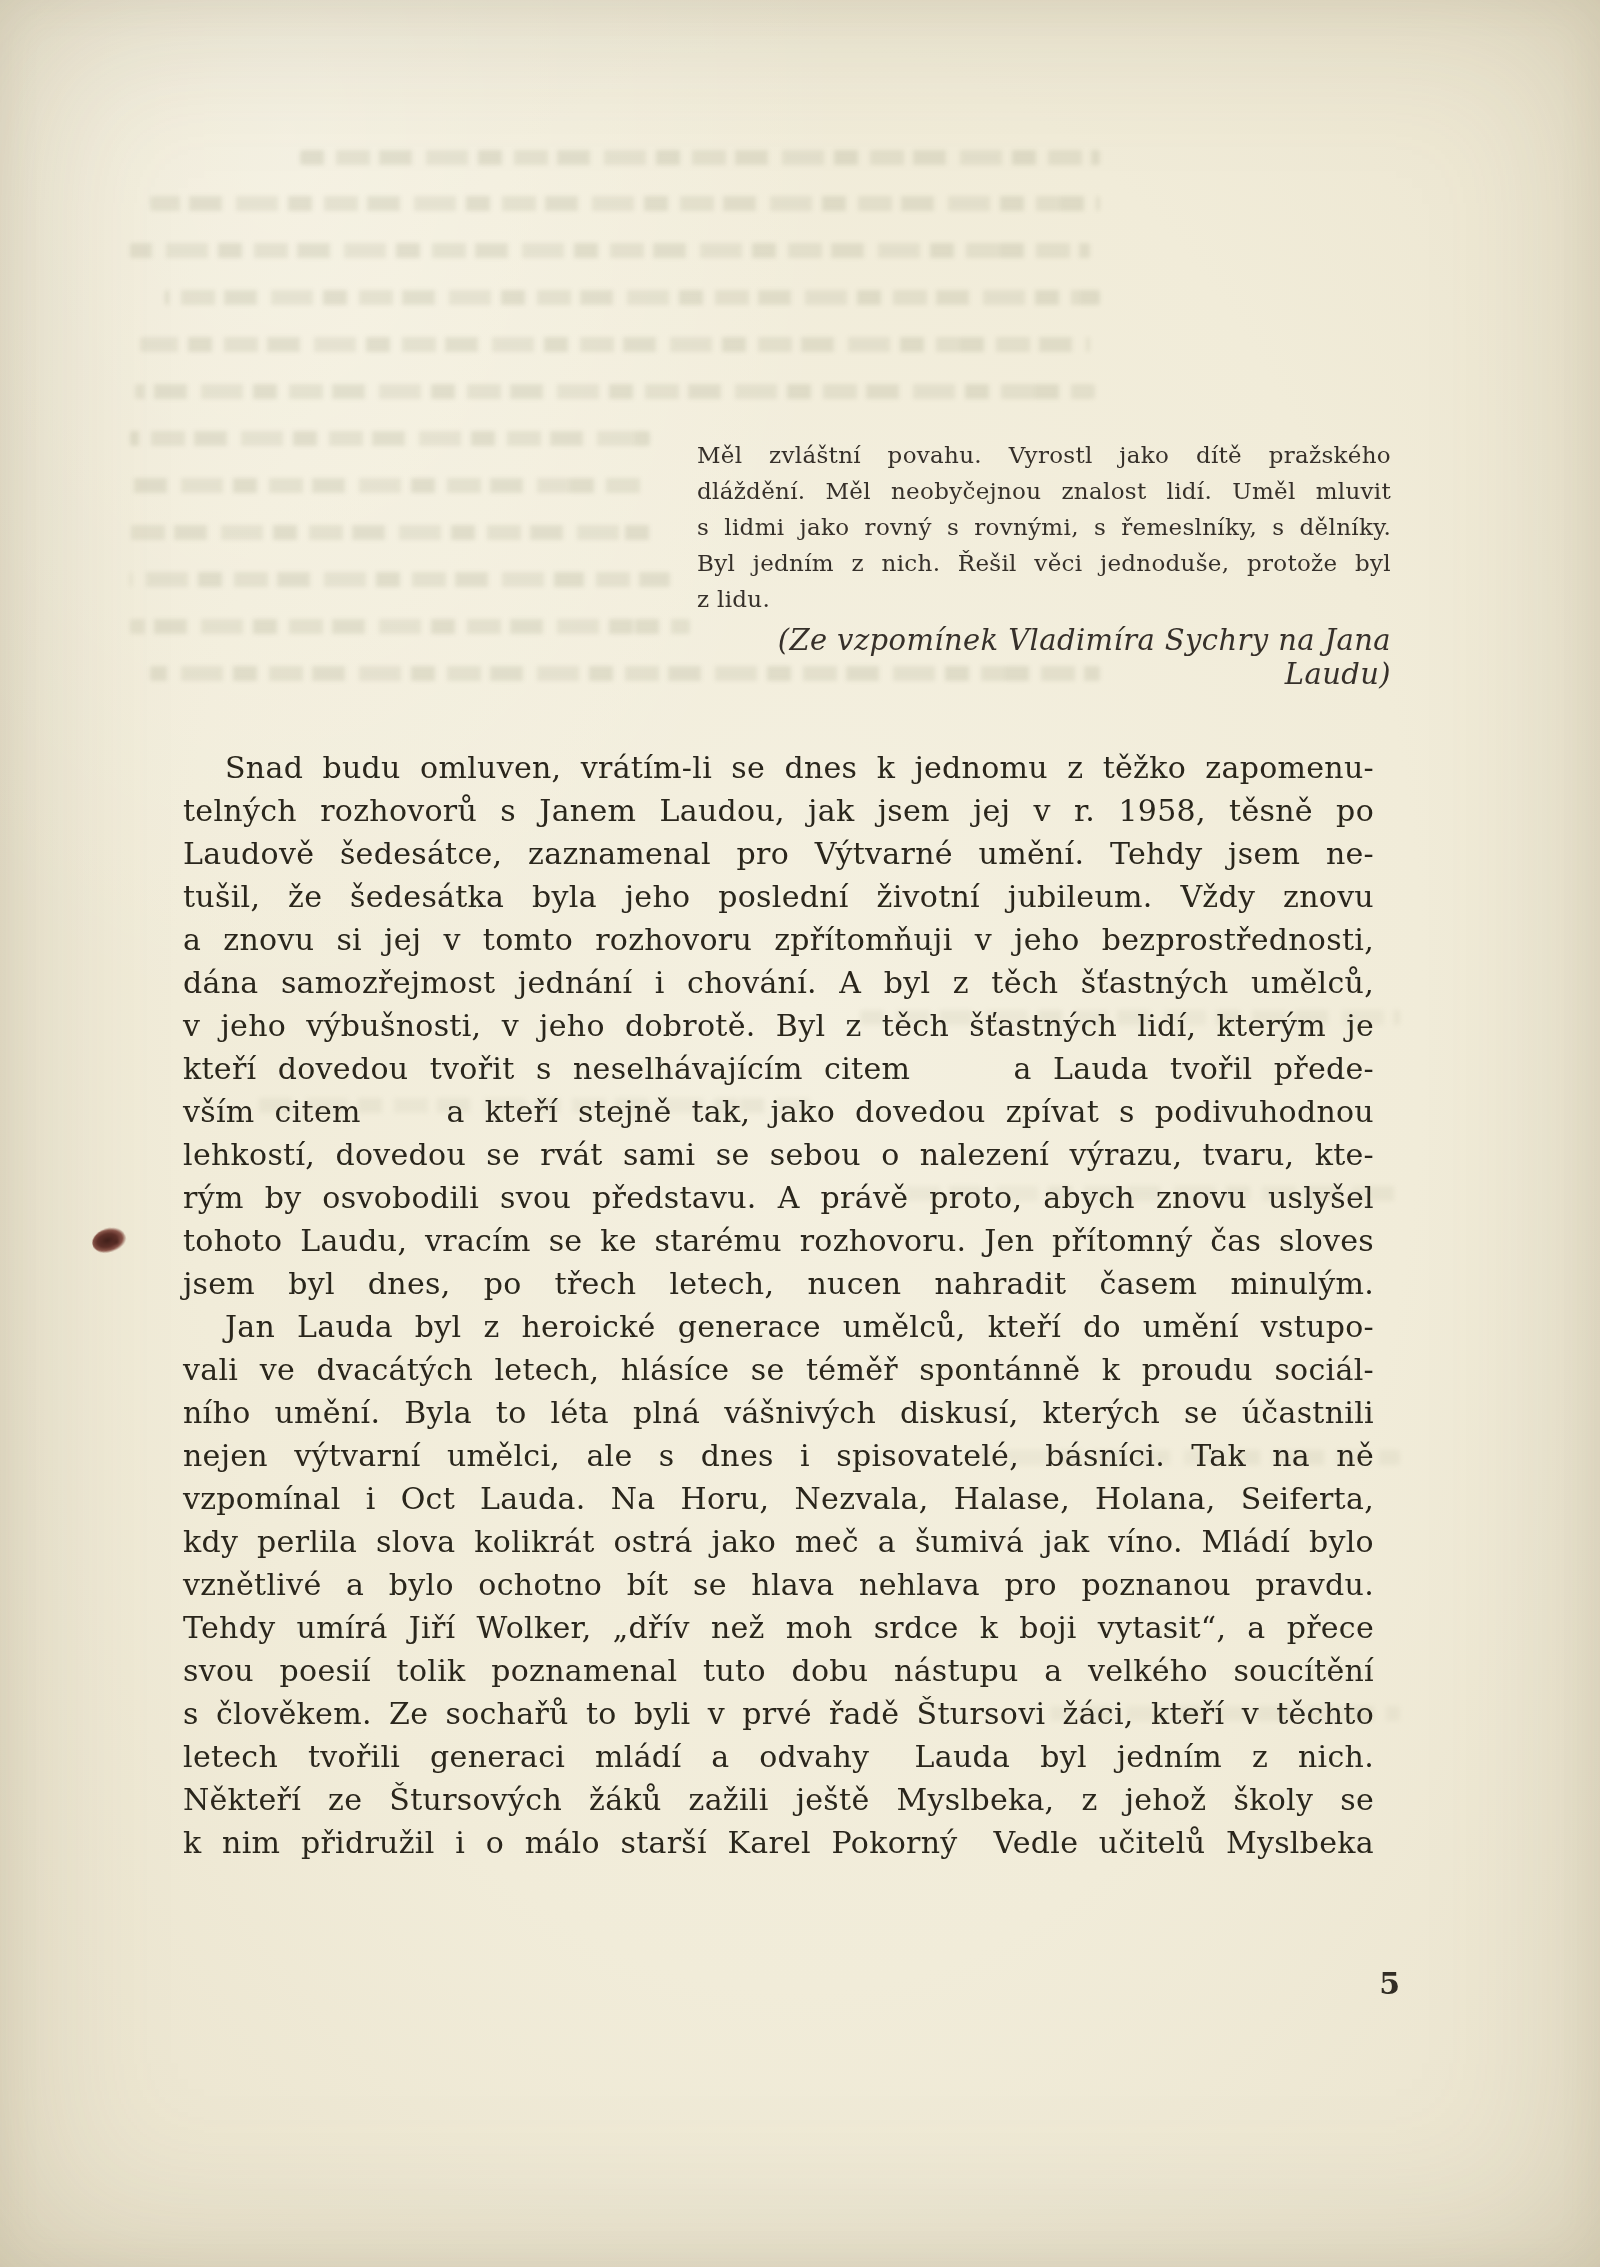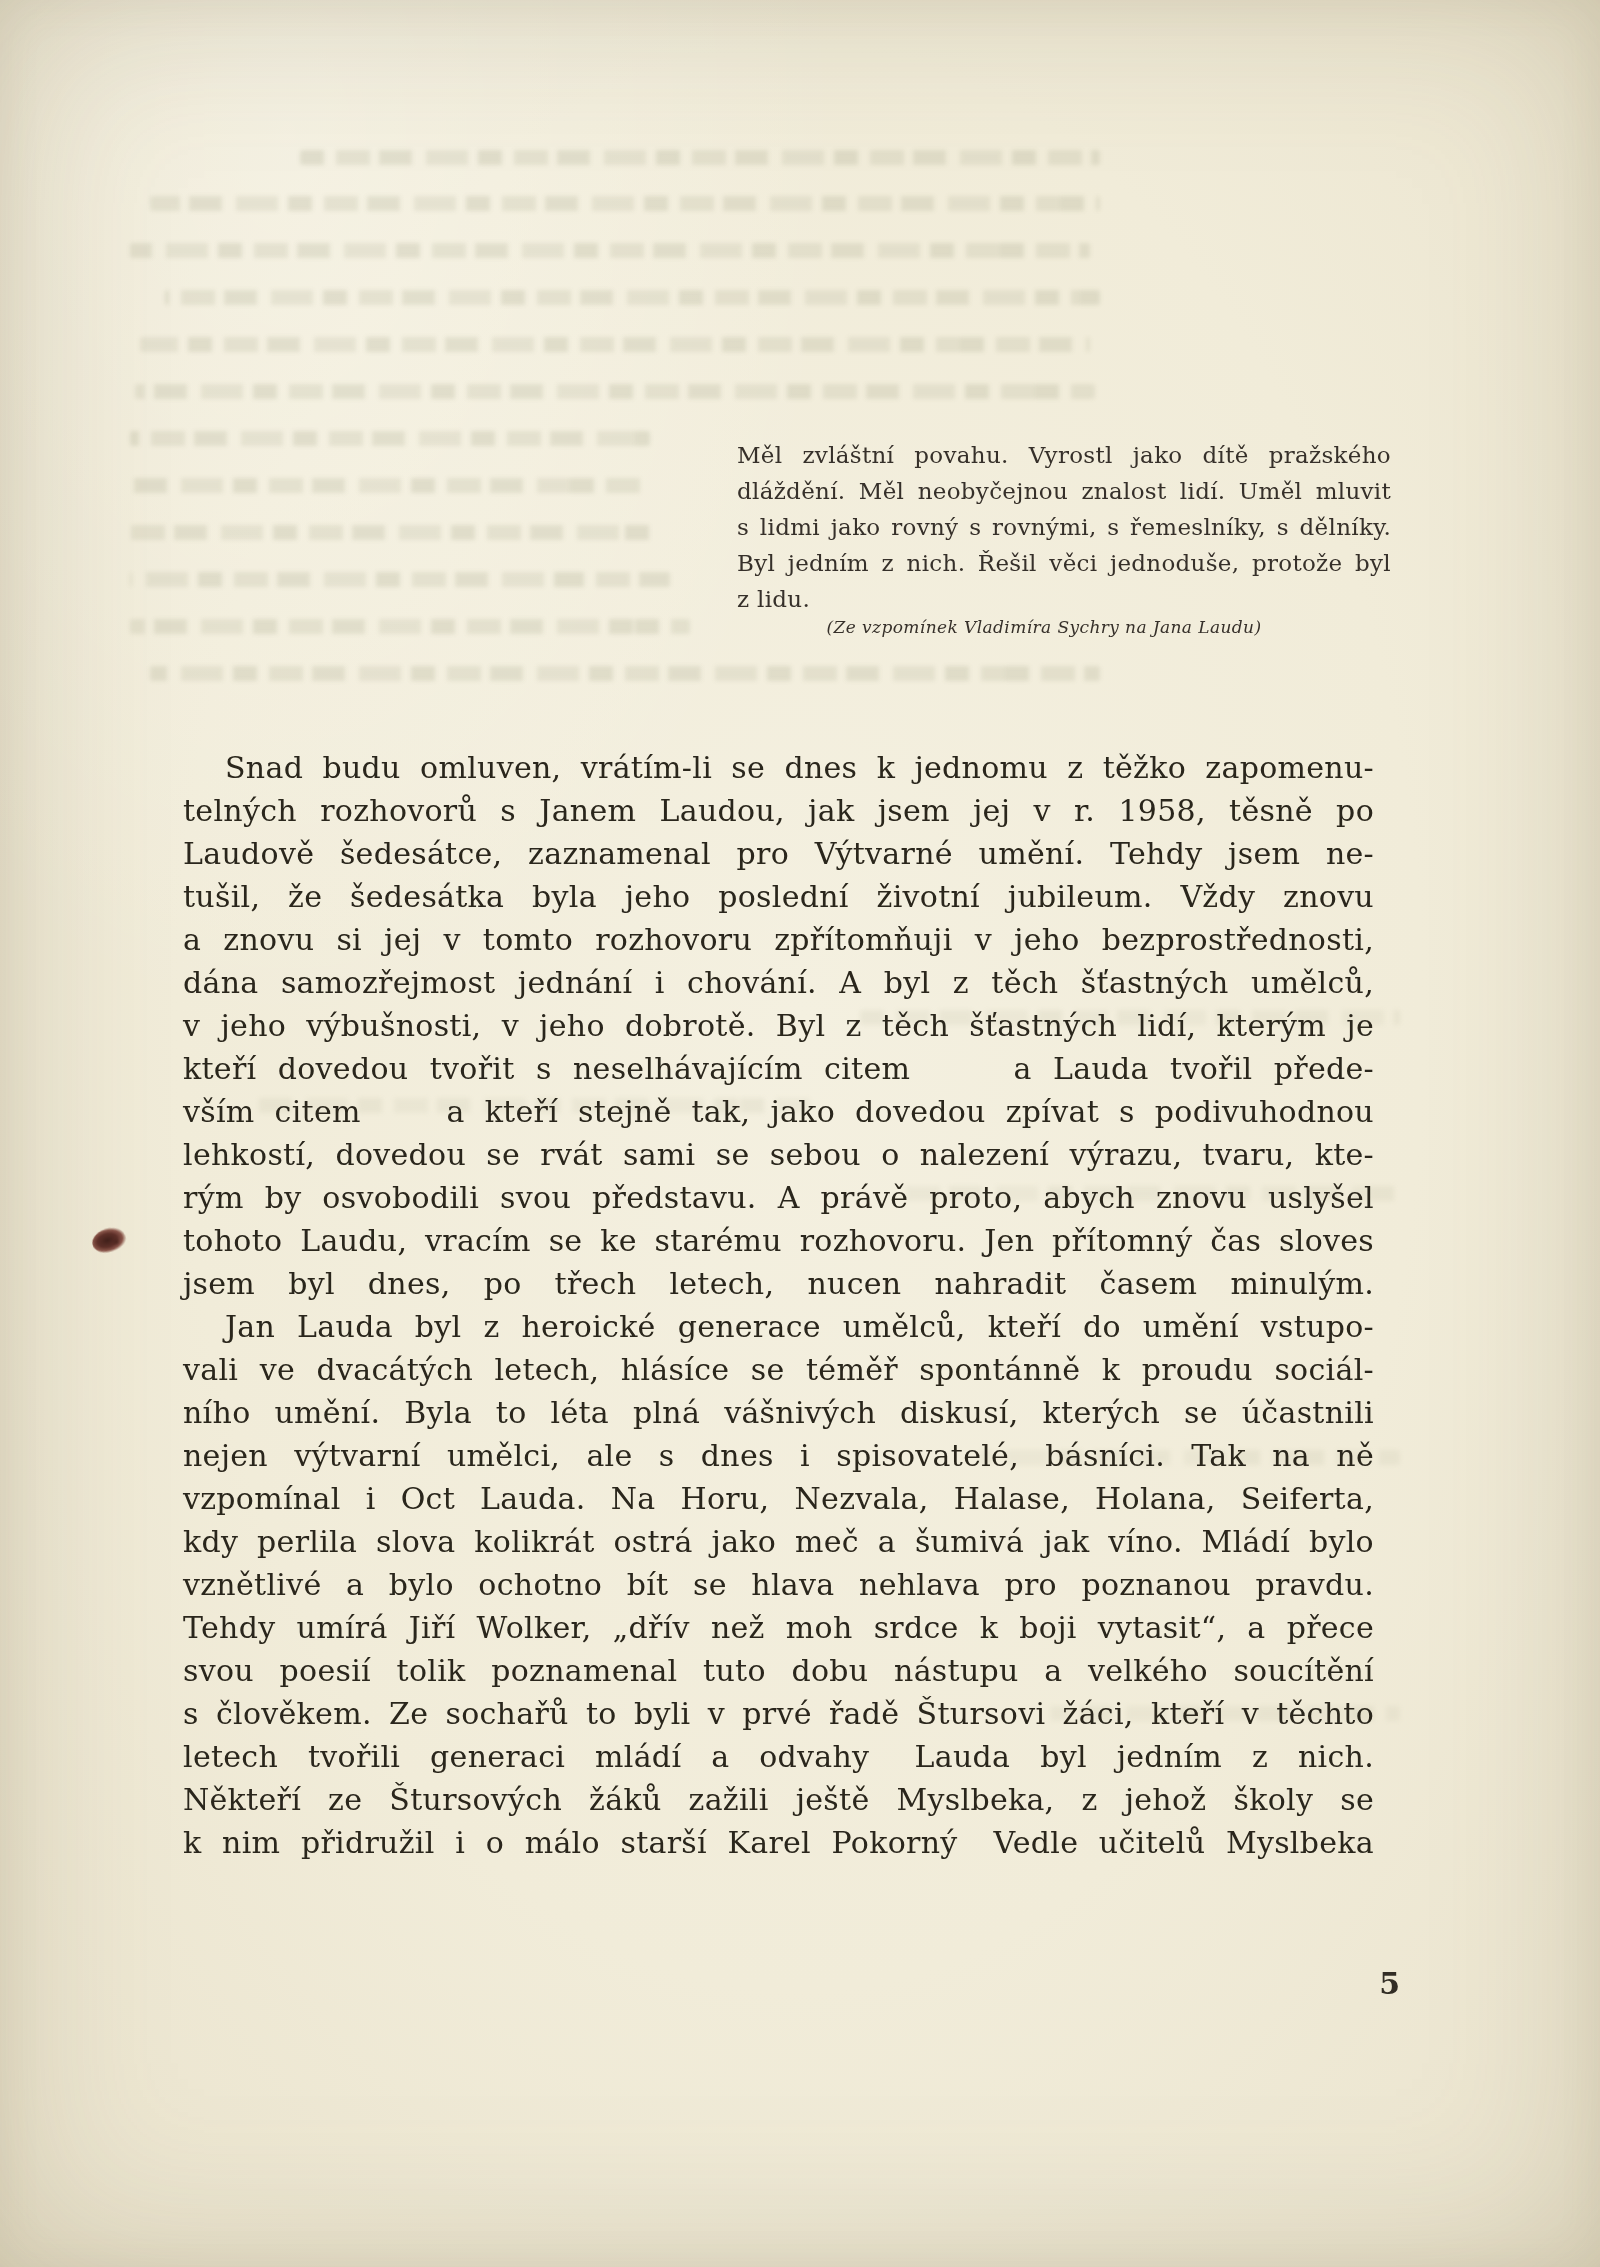--- a/index.html
+++ b/index.html
@@ -26,25 +26,25 @@
       rgba(156,157,127,0.24) 36px 70px, rgba(156,157,127,0) 70px 79px,
       rgba(156,157,127,0.28) 79px 112px, rgba(156,157,127,0) 112px 126px,
       rgba(156,157,127,0.22) 126px 168px, rgba(156,157,127,0) 168px 178px);
   }
   .ghost.faint{opacity:0.38;filter:blur(2.8px);}
   
   .epigraph{
     position:absolute;left:697px;top:437px;width:694px;
     font-size:23px;color:#36302a;letter-spacing:0.3px;
   }
-  .eline{height:36px;line-height:36px;text-align:justify;text-align-last:justify;white-space:pre-wrap;margin-left:40px;}
+  .eline{height:36px;line-height:36px;text-align:justify;text-align-last:justify;white-space:pre-wrap;}
   .eline.last{text-align-last:left;}
   .attribution{
-    text-align:center;font-style:italic;
-    font-size:17px;color:#36302a;letter-spacing:0.4px;
+    margin-top:6px;text-align:right;font-style:italic;
+    font-size:29px;color:#36302a;letter-spacing:0.4px;
   }
   
   .body-text{
     position:absolute;left:183px;top:746px;width:1191px;
     font-size:30px;color:#2a261c;letter-spacing:0.3px;
   }
   .bline{height:43px;line-height:43px;text-align:justify;text-align-last:justify;white-space:pre-wrap;}
   .bline.indent{padding-left:42px;}
   
   .page-number{

